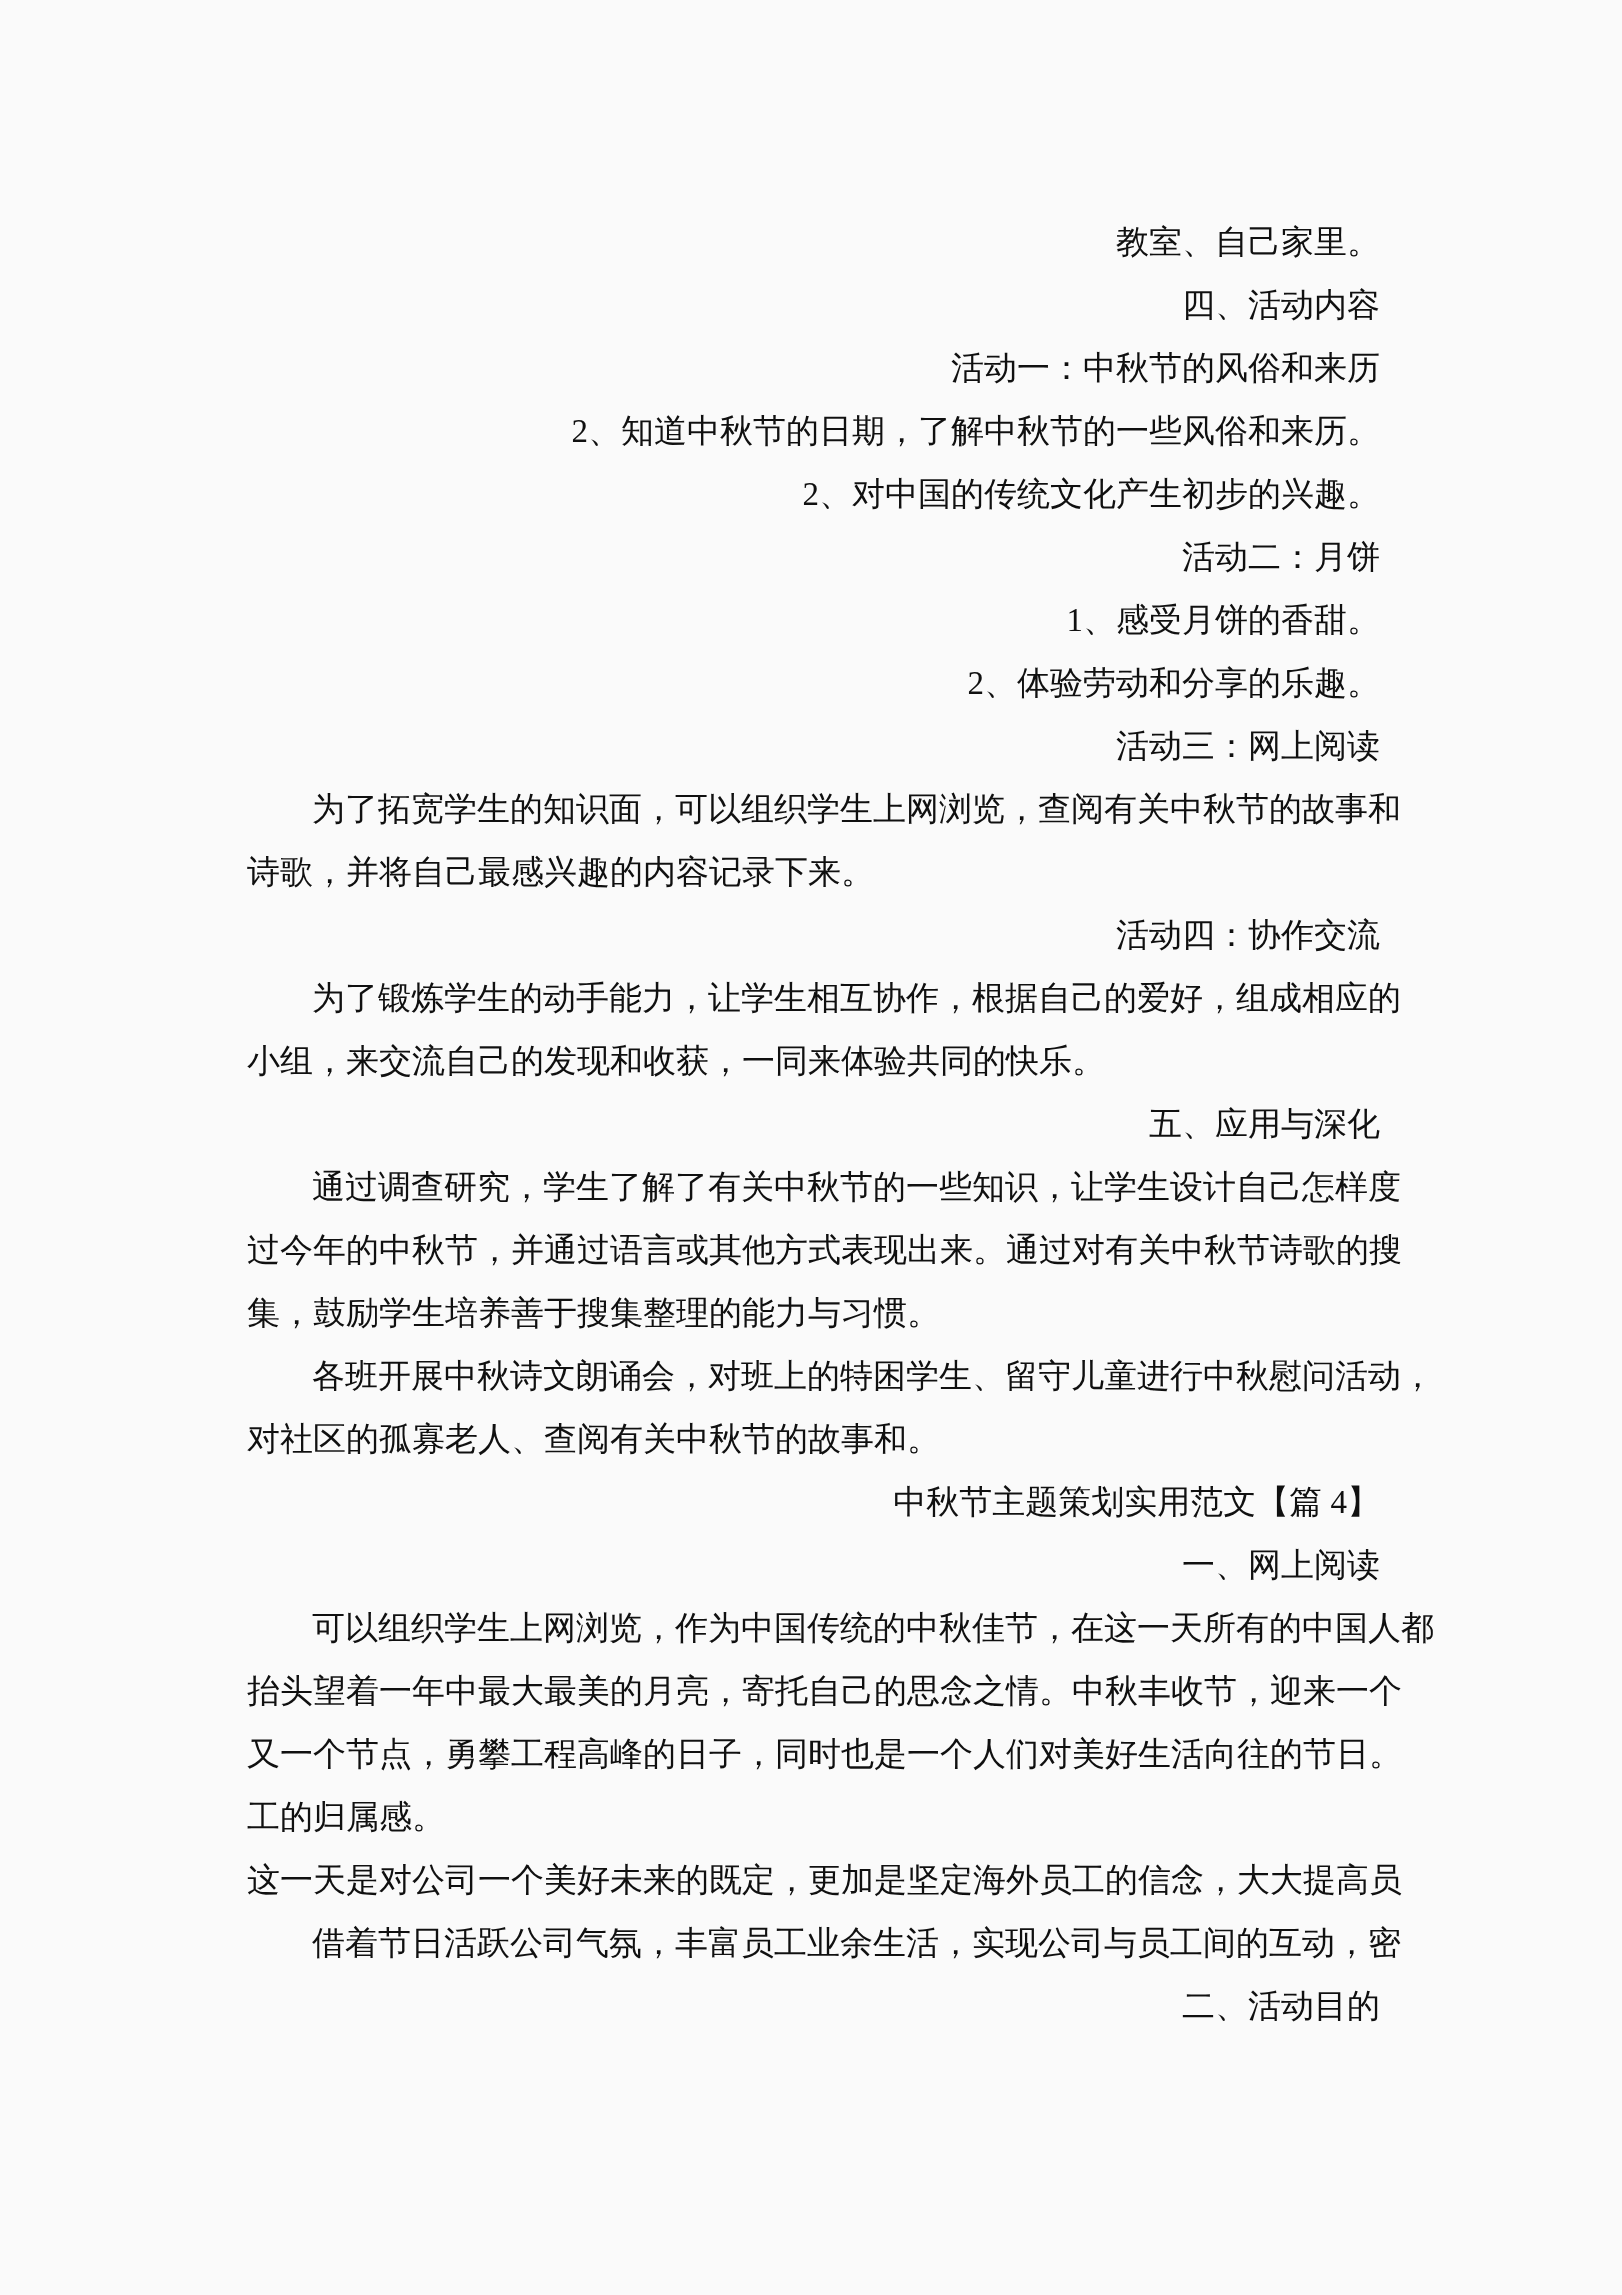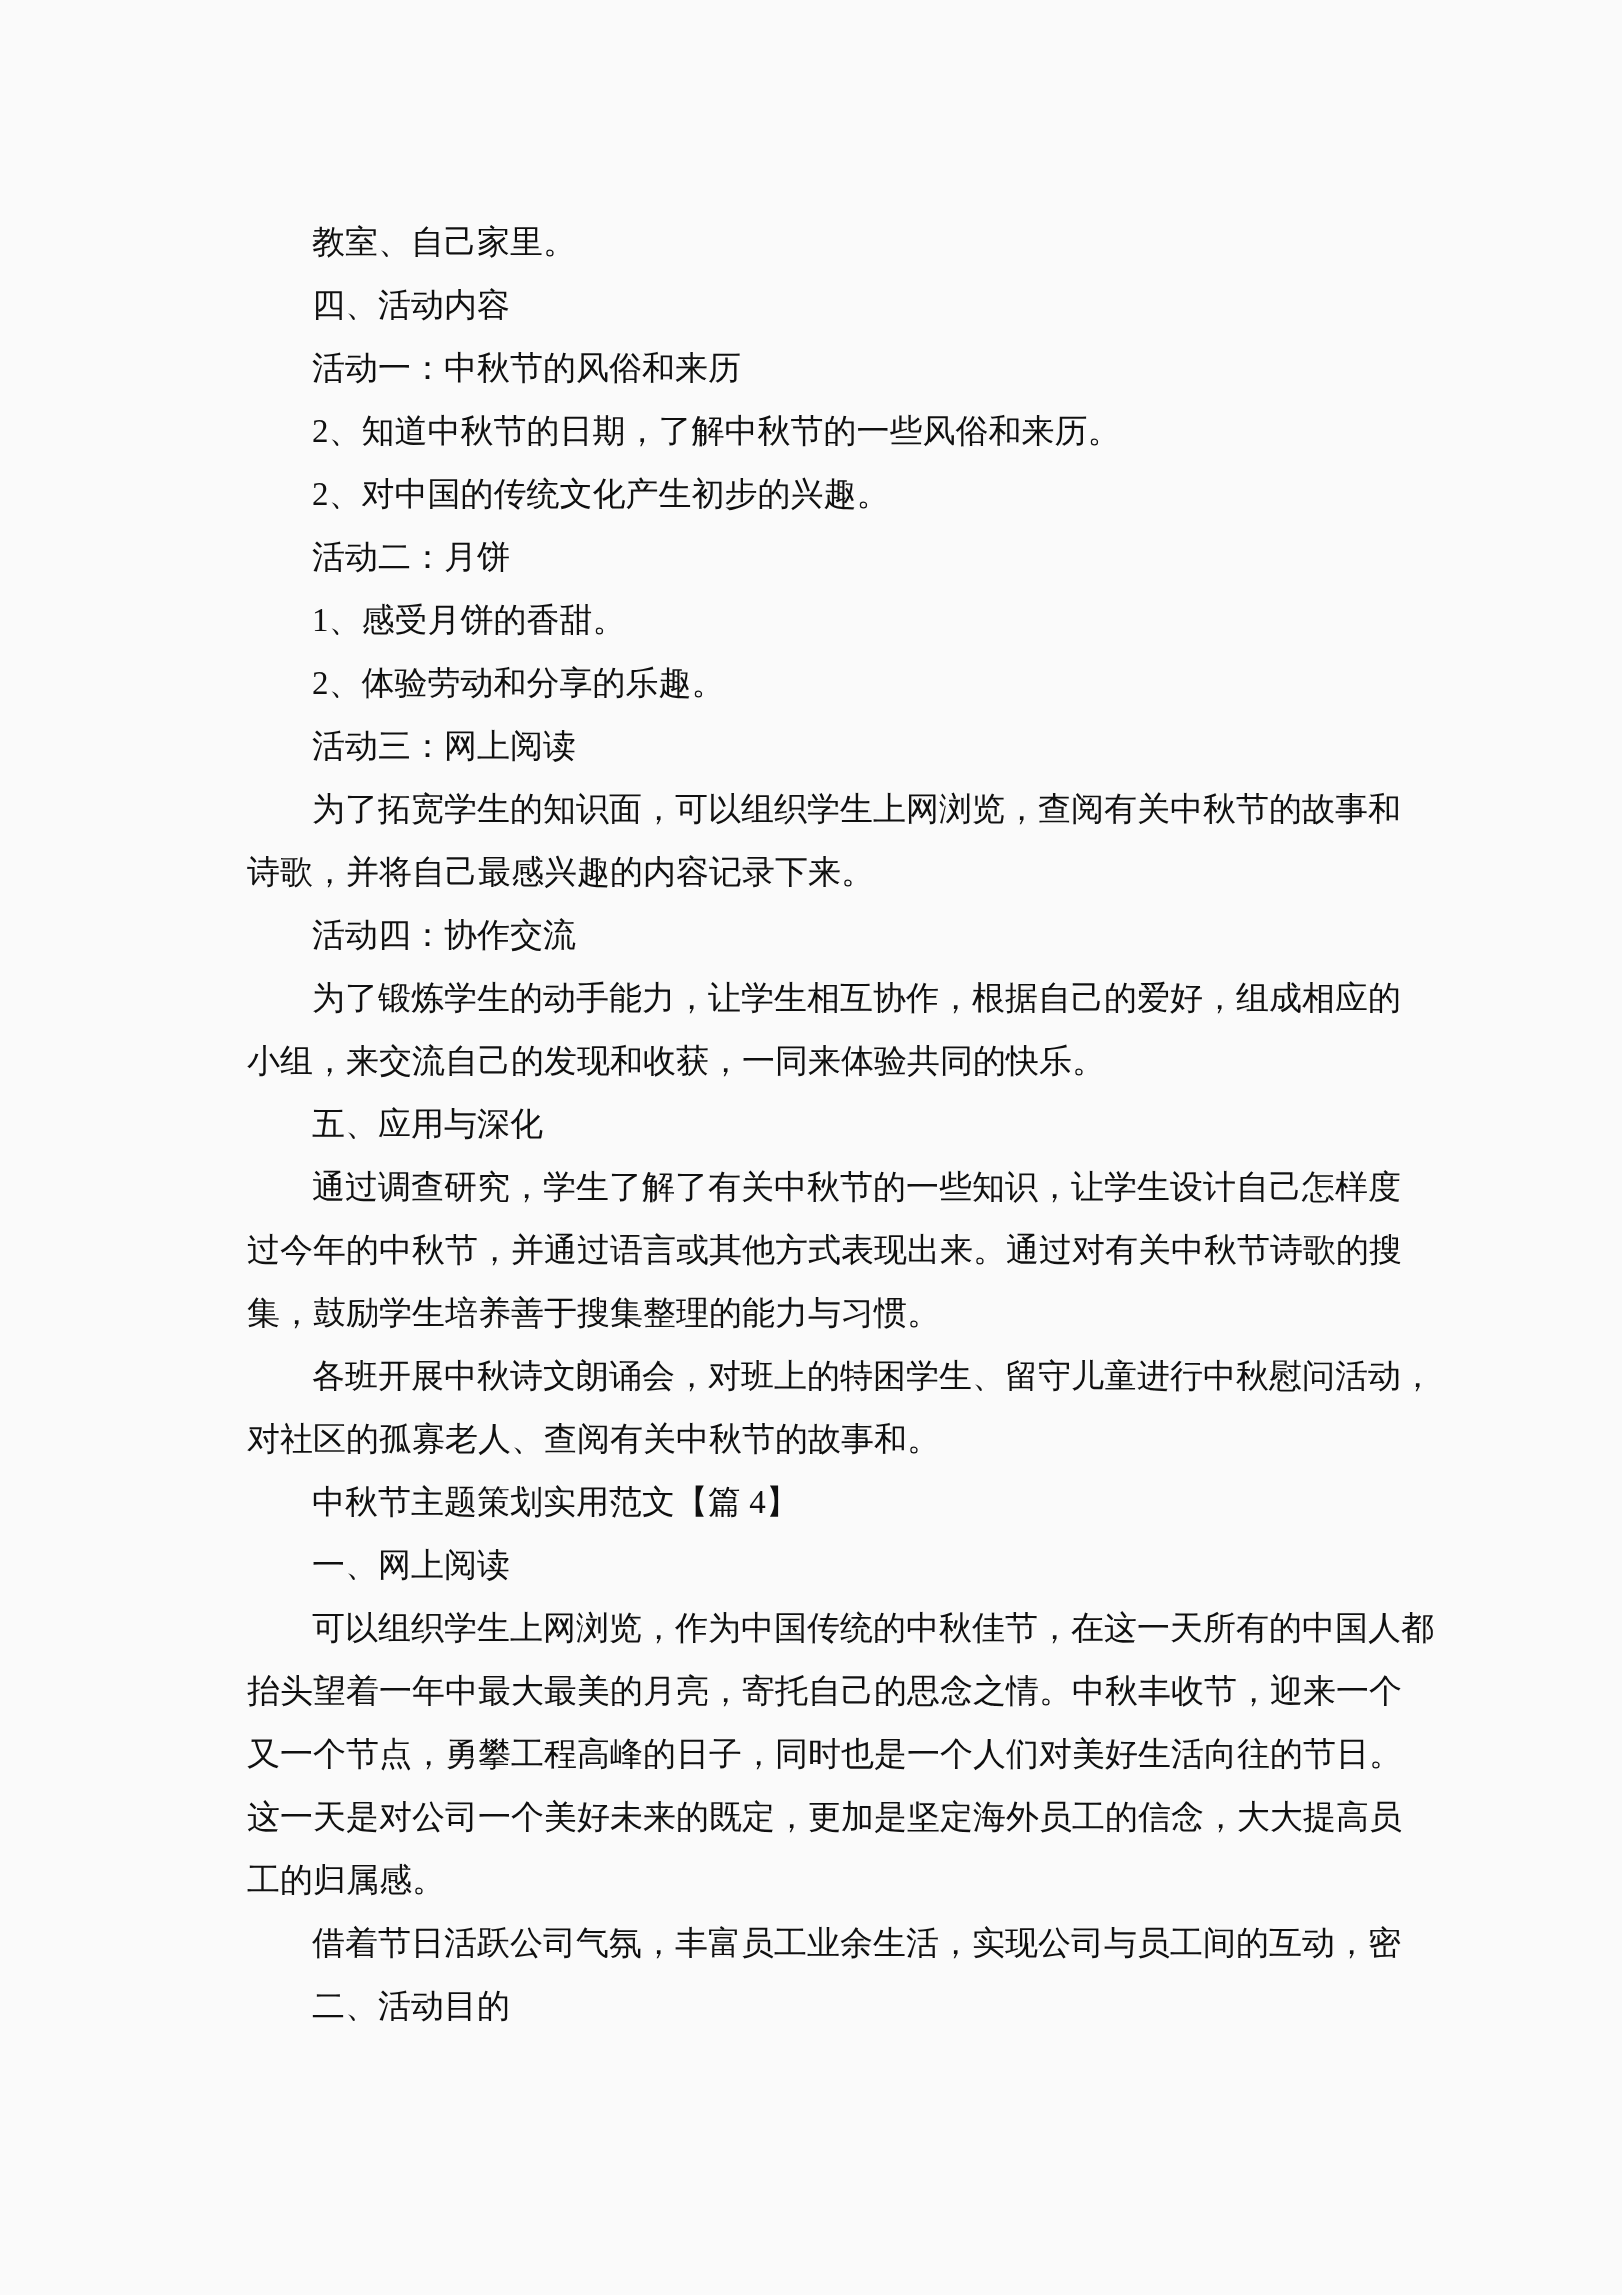--- a/index.html
+++ b/index.html
@@ -15,21 +15,21 @@
   }
   .textblock{
     position:absolute;left:247px;top:211px;width:1133px;
   }
   .line{
     height:63px;line-height:63px;
     font-size:33px;color:#101010;
     white-space:nowrap;
     font-weight:400;
   }
-  .indent{ text-indent:65px; }
+  .indent{ text-indent:65px;text-align:right; }
   .fill{ text-align:justify; text-align-last:justify; }
 </style>
 </head>
 <body>
 
 <div class="page" style="background: rgb(250, 250, 250); color: rgb(16, 16, 16);">
   <div class="textblock">
     <div class="line indent">教室、自己家里。</div>
     <div class="line indent">四、活动内容</div>
     <div class="line indent">活动一：中秋节的风俗和来历</div>
@@ -48,19 +48,19 @@
     <div class="line indent fill">通过调查研究，学生了解了有关中秋节的一些知识，让学生设计自己怎样度</div>
     <div class="line fill">过今年的中秋节，并通过语言或其他方式表现出来。通过对有关中秋节诗歌的搜</div>
     <div class="line">集，鼓励学生培养善于搜集整理的能力与习惯。</div>
     <div class="line indent fill">各班开展中秋诗文朗诵会，对班上的特困学生、留守儿童进行中秋慰问活动，</div>
     <div class="line">对社区的孤寡老人、查阅有关中秋节的故事和。</div>
     <div class="line indent">中秋节主题策划实用范文【篇 4】</div>
     <div class="line indent">一、网上阅读</div>
     <div class="line indent fill">可以组织学生上网浏览，作为中国传统的中秋佳节，在这一天所有的中国人都</div>
     <div class="line fill">抬头望着一年中最大最美的月亮，寄托自己的思念之情。中秋丰收节，迎来一个</div>
     <div class="line fill">又一个节点，勇攀工程高峰的日子，同时也是一个人们对美好生活向往的节日。</div>
+    <div class="line">工的归属感。</div>
     <div class="line fill">这一天是对公司一个美好未来的既定，更加是坚定海外员工的信念，大大提高员</div>
-    <div class="line">工的归属感。</div>
     <div class="line indent fill">借着节日活跃公司气氛，丰富员工业余生活，实现公司与员工间的互动，密</div>
     <div class="line indent">二、活动目的</div>
   </div>
 </div>
 
 
 </body></html>

